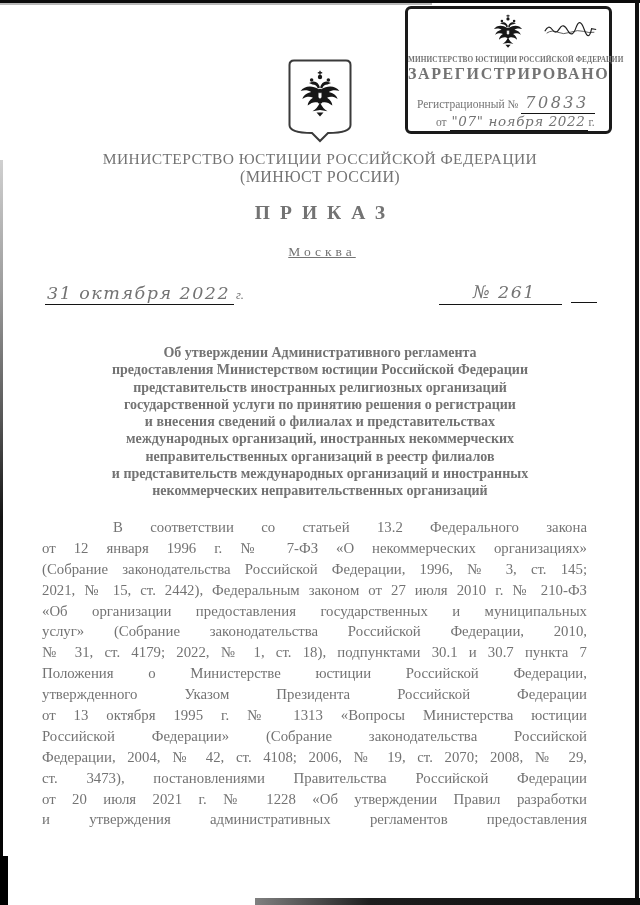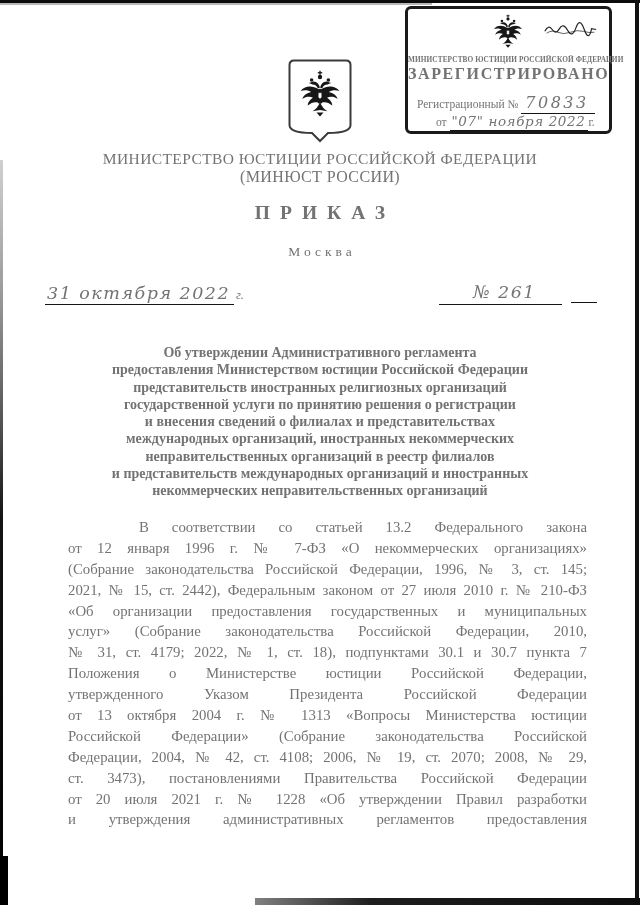--- a/index.html
+++ b/index.html
@@ -36,36 +36,36 @@
   
   .coat { position:absolute; left:288px; top:59px; width:64px; height:84px; }
   
   .ministry   { position:absolute; top:150px; left:0; width:100%; text-align:center;
                 font-size:15.5px; letter-spacing:.4px; }
   .ministry2  { position:absolute; top:168px; left:0; width:100%; text-align:center;
                 font-size:16px; letter-spacing:.4px; }
   .prikaz { position:absolute; top:202px; left:0; width:100%; text-align:center;
             font-weight:bold; font-size:19.5px; letter-spacing:10px; padding-left:10px; box-sizing:border-box; }
   .city   { position:absolute; top:244px; left:0; width:100%; text-align:center;
-            font-size:13.5px; letter-spacing:4px; padding-left:4px; box-sizing:border-box; }
+            font-size:13.5px; letter-spacing:4px; padding-left:4px; box-sizing:border-box;text-decoration:underline; }
   
   .date-row { position:absolute; top:282px; left:45px; width:552px;
               display:flex; justify-content:space-between; align-items:flex-end;gap:23px; }
   .doc-date  { font-size:17.5px; letter-spacing:1.5px; padding:0 4px 1px 2px; }
   .doc-date-suffix { font-size:12.5px; font-style:italic; margin-left:2px; }
   .doc-num   { font-size:17.5px; letter-spacing:1.5px; padding:0 26px 2px 34px; }
   .u-seg { display:inline-block; width:26px; margin-left:9px; border-bottom:1.6px solid #141414;
            height:1.1em; vertical-align:bottom; }
   
   .title { position:absolute; top:344px; left:40px; width:560px; text-align:center;
            font-weight:bold; font-size:14px; line-height:17.3px; }
   
   .body-text { position:absolute; top:517px; left:42px; width:545px;
                font-size:14.8px; line-height:20.9px; }
-  .body-line { text-align:justify; text-align-last:justify; height:20.9px; overflow:hidden;margin-left:26px; }
+  .body-line { text-align:justify; text-align-last:justify; height:20.9px; overflow:hidden; }
   .body-line:first-child { padding-left:71px; }
 </style>
 </head>
 <body>
 
 <svg width="0" height="0" style="position:absolute" aria-hidden="true">
   <symbol id="eagle" viewBox="0 0 100 110">
     <g fill="#171717">
       <rect x="48.5" y="0" width="3" height="9"></rect>
       <rect x="45" y="3" width="10" height="3"></rect>
@@ -147,21 +147,21 @@
   <div class="body-text">
       <div class="body-line">В соответствии со статьей 13.2 Федерального закона</div>
       <div class="body-line">от 12 января 1996 г. № 7-ФЗ «О некоммерческих организациях»</div>
       <div class="body-line">(Собрание законодательства Российской Федерации, 1996, № 3, ст. 145;</div>
       <div class="body-line">2021, № 15, ст. 2442), Федеральным законом от 27 июля 2010 г. № 210-ФЗ</div>
       <div class="body-line">«Об организации предоставления государственных и муниципальных</div>
       <div class="body-line">услуг» (Собрание законодательства Российской Федерации, 2010,</div>
       <div class="body-line">№ 31, ст. 4179; 2022, № 1, ст. 18), подпунктами 30.1 и 30.7 пункта 7</div>
       <div class="body-line">Положения о Министерстве юстиции Российской Федерации,</div>
       <div class="body-line">утвержденного Указом Президента Российской Федерации</div>
-      <div class="body-line">от 13 октября 2004 г. № 1313 «Вопросы Министерства юстиции</div>
+      <div class="body-line">от 13 октября 1995 г. № 1313 «Вопросы Министерства юстиции</div>
       <div class="body-line">Российской Федерации» (Собрание законодательства Российской</div>
       <div class="body-line">Федерации, 2004, № 42, ст. 4108; 2006, № 19, ст. 2070; 2008, № 29,</div>
       <div class="body-line">ст. 3473), постановлениями Правительства Российской Федерации</div>
       <div class="body-line">от 20 июля 2021 г. № 1228 «Об утверждении Правил разработки</div>
       <div class="body-line">и утверждения административных регламентов предоставления</div>
     </div>
 
 </div>
 
 </body></html>

